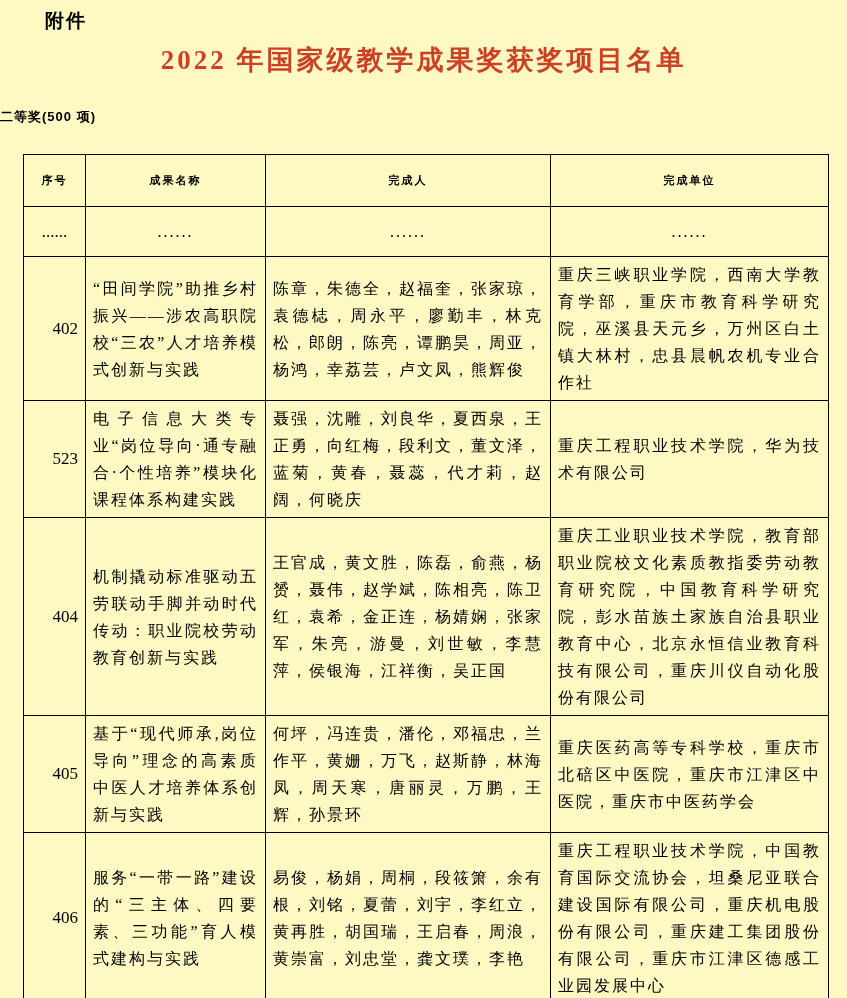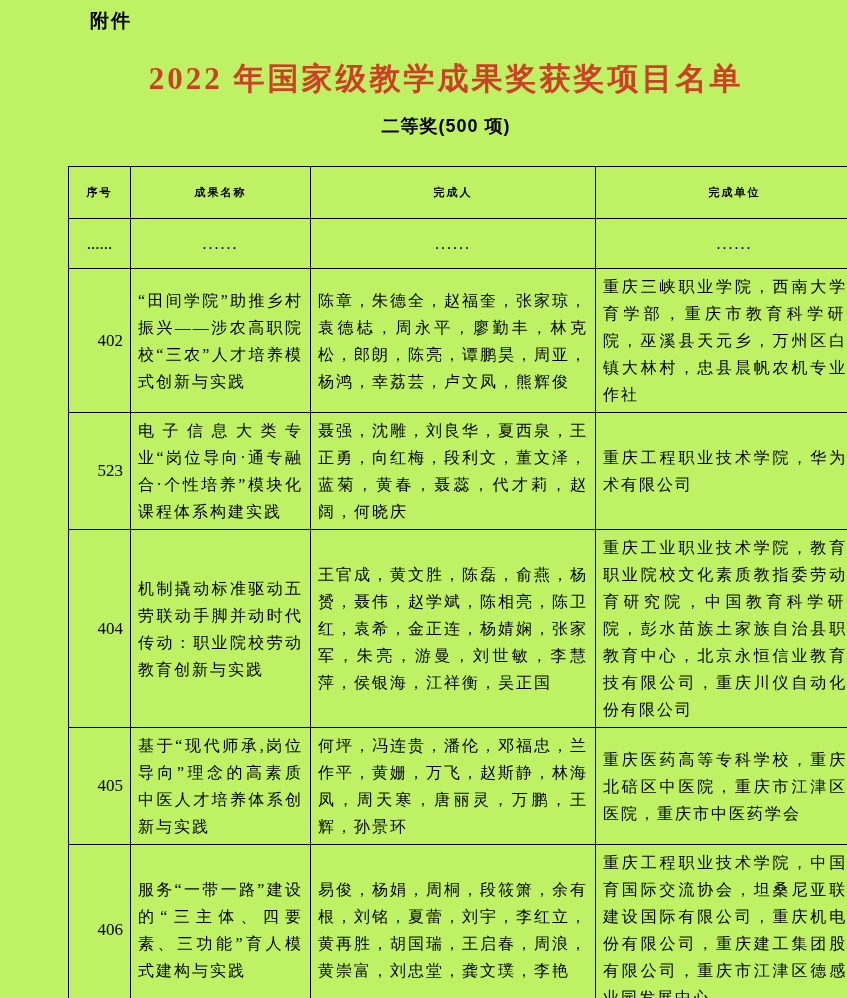--- a/index.html
+++ b/index.html
@@ -1,55 +1,53 @@
 <!DOCTYPE html>
 <html><head>
 <meta charset="utf-8">
 <style>
   * { margin: 0; padding: 0; box-sizing: border-box; }
   html, body { background: #ffffff; }
   .page {
     position: relative;
     width: 847px;
     height: 998px;
-    background: #bef264;
+    background: #fef9c3;
     overflow: hidden;
     font-family: "Liberation Serif", serif;
     color: #000;
-    padding-left: 45px;
   }
   .attachment {
     margin: 8px 0 0 45px;
     font-family: "Liberation Sans", sans-serif;
     font-weight: bold;
     font-size: 19px;
     letter-spacing: 2px;
   }
   .doc-title {
-    margin-top: 24px;
+    margin-top: 8px;
     text-align: center;
     font-family: "Liberation Serif", serif;
     font-weight: bold;
-    font-size: 31px;
+    font-size: 27px;
     letter-spacing: 3px;
   }
   .section-title {
     margin-top: 40px;
     text-align: center;
     font-family: "Liberation Sans", sans-serif;
     font-weight: bold;
     font-size: 21px;
     letter-spacing: 1px;
   }
   .award-level {
-    margin-top: 14px;
-    text-align: center;
+    margin-top: 30px;
     font-family: "Liberation Sans", sans-serif;
     font-weight: bold;
-    font-size: 18px;
+    font-size: 13px;
     letter-spacing: 1px;
   }
   table.award-table {
     border-collapse: collapse;
     table-layout: fixed;
     width: 805px;
     margin: 28px 0 0 23px;
   }
   .award-table td, .award-table th {
     border: 1.5px solid #000;

